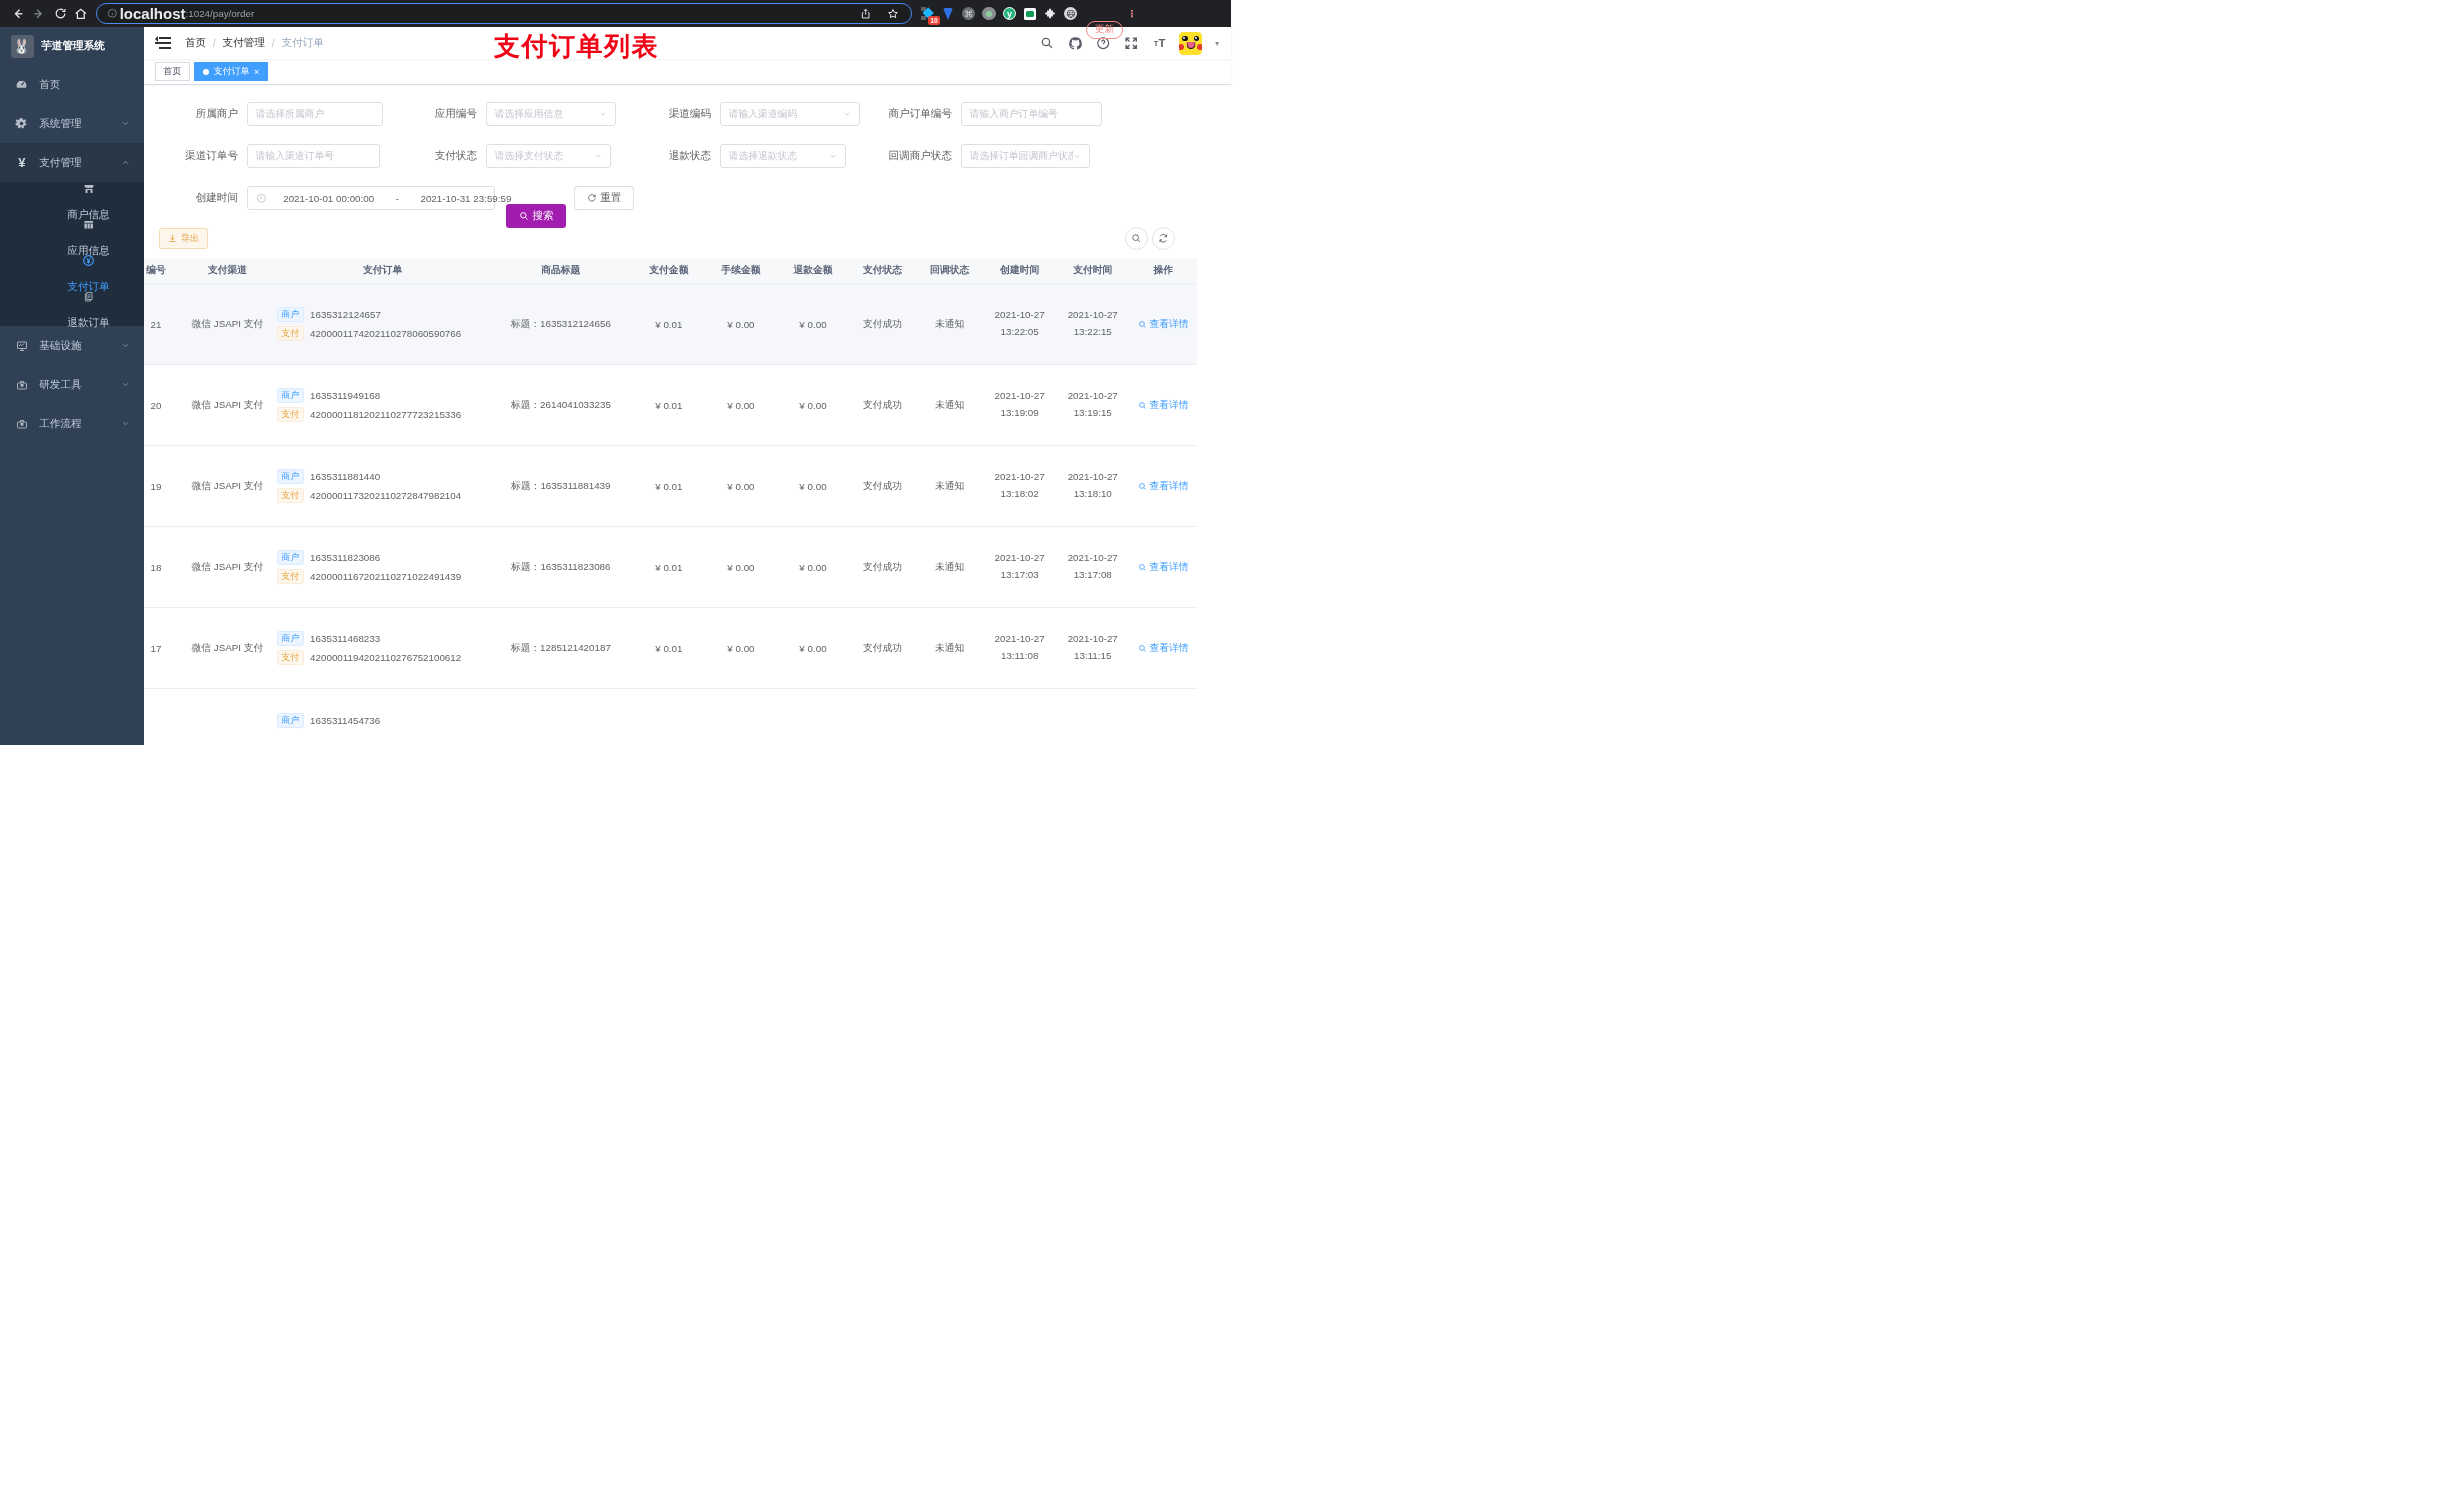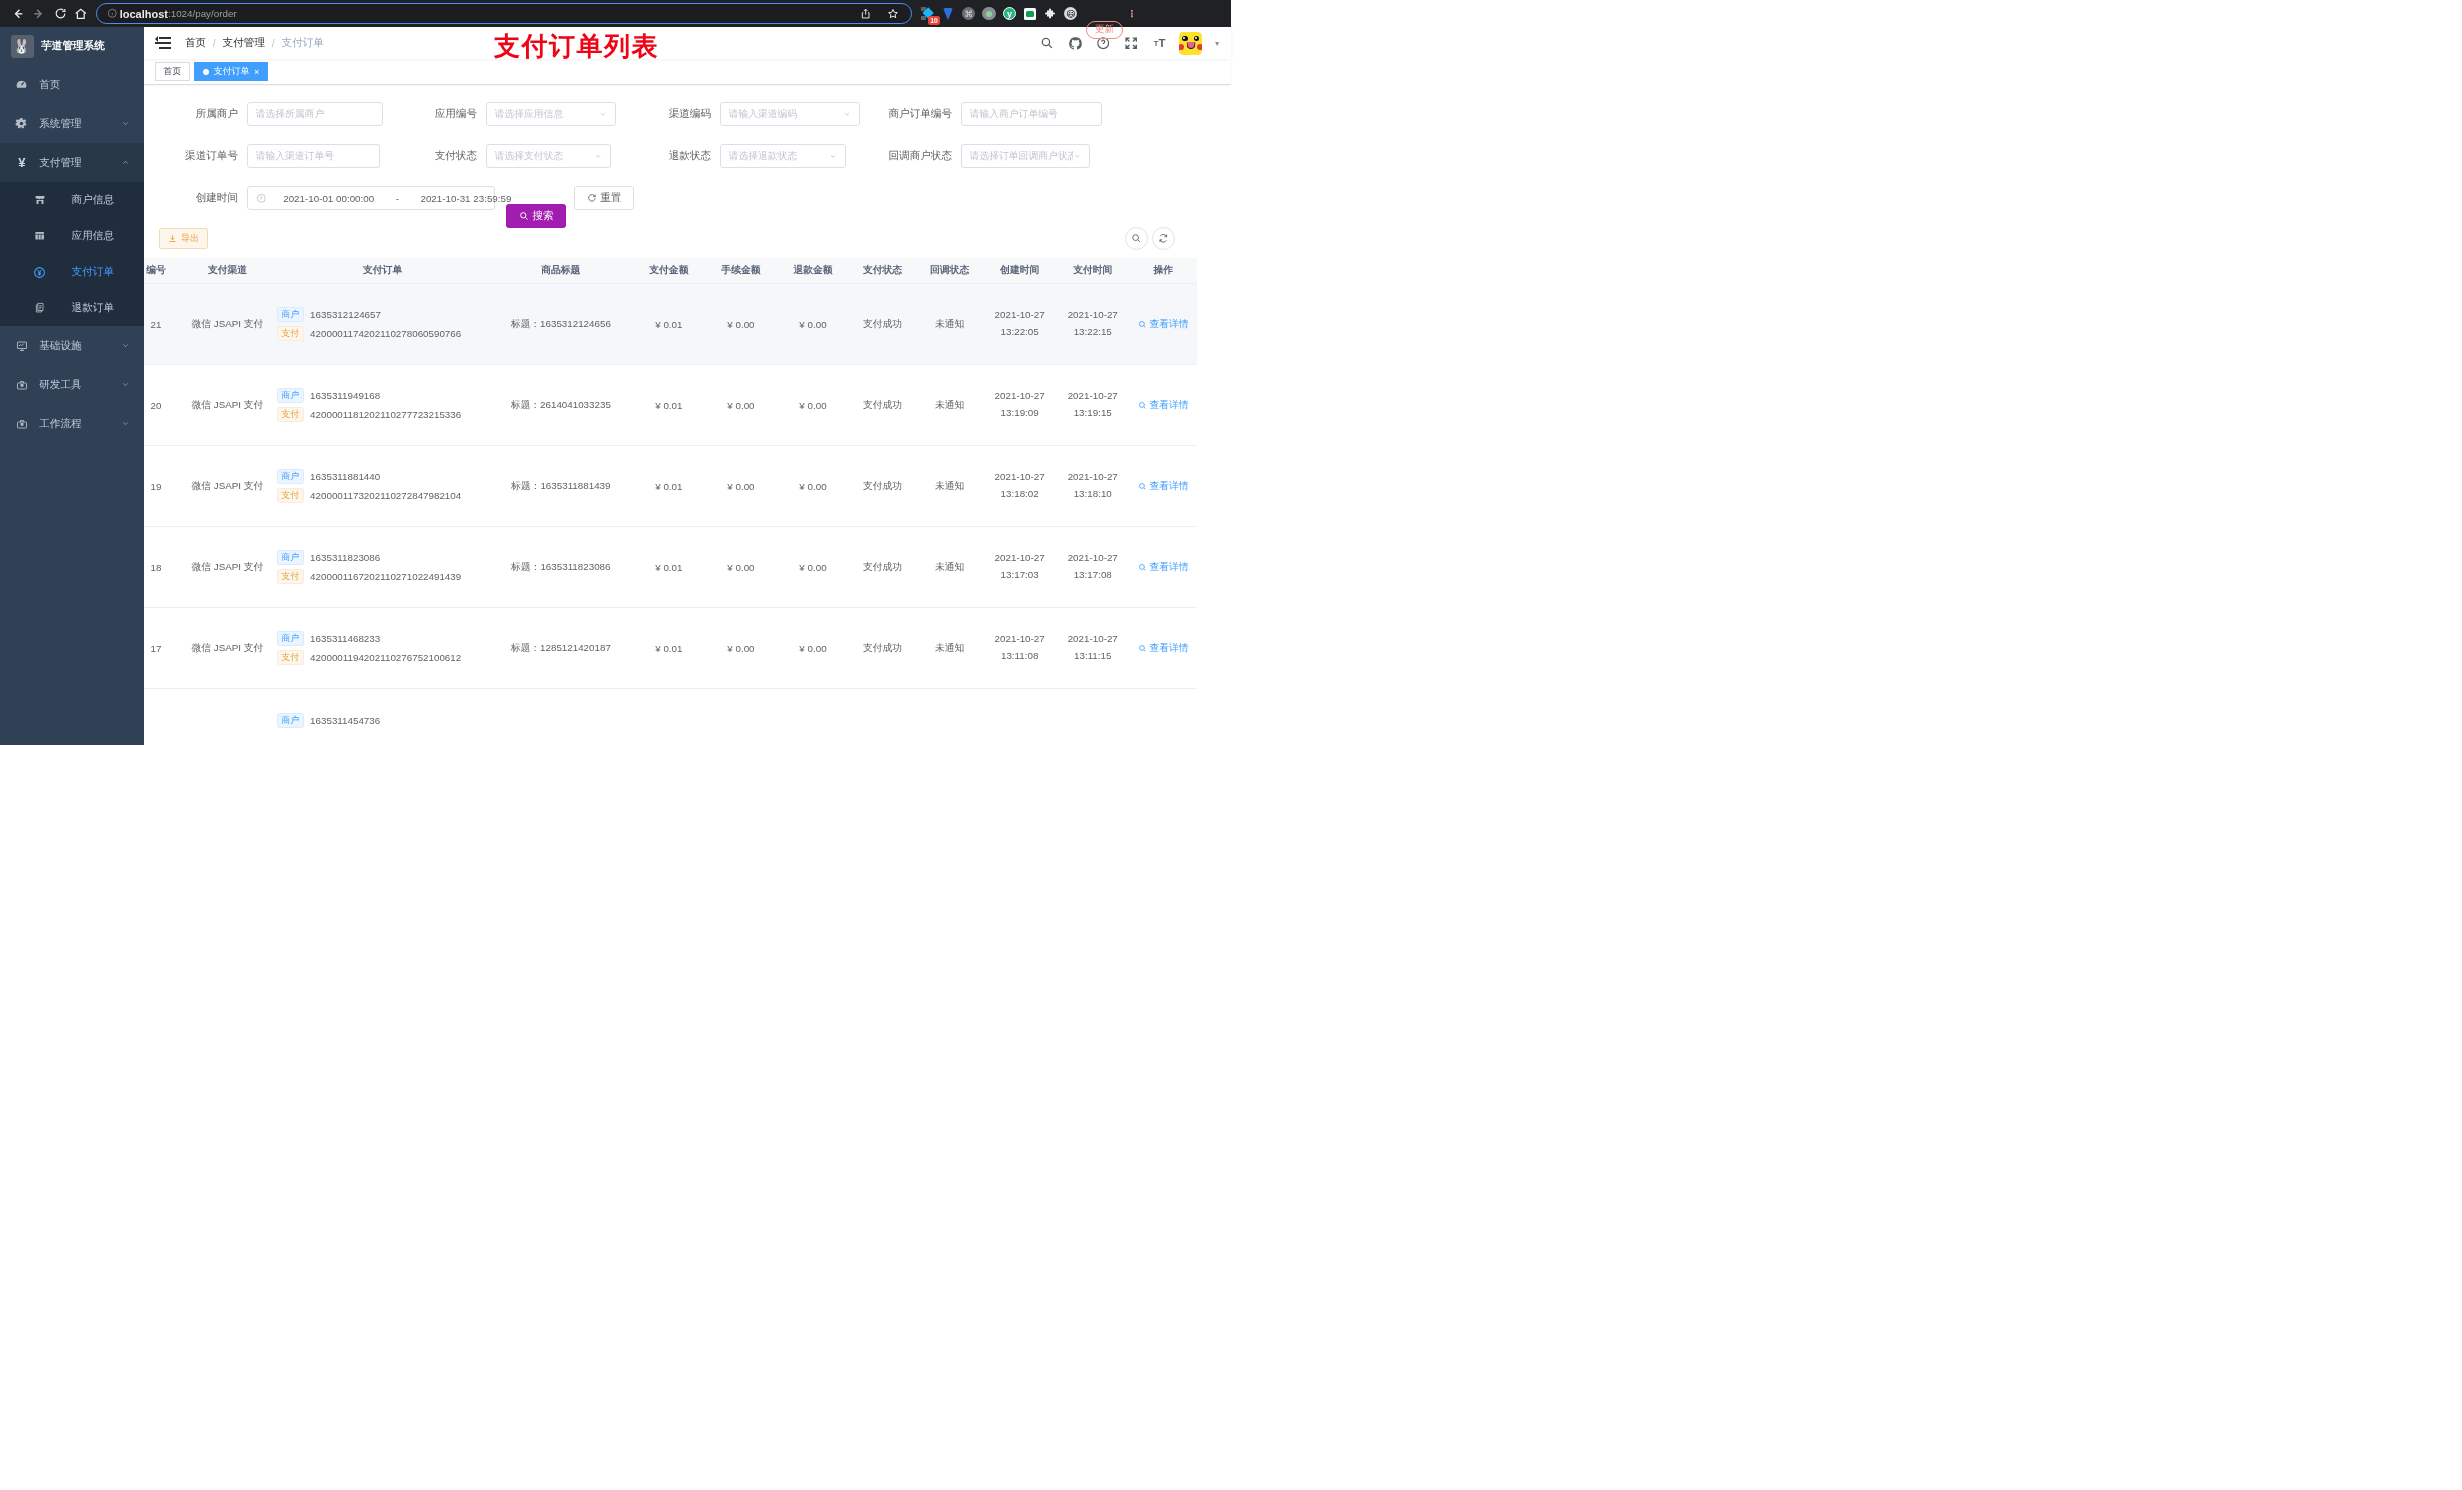--- a/index.html
+++ b/index.html
@@ -7,21 +7,21 @@
     font-family:"Liberation Sans","DejaVu Sans",sans-serif; }
 
   
   .browser { position:absolute; left:0; top:0; width:1231px; height:27px; background:#202124;
     display:flex; align-items:center; padding:0 7.6px; z-index:50; }
   .bicon { width:21px; height:21px; display:flex; align-items:center; justify-content:center;
     color:#e8eaed; flex:0 0 auto; }
   .bicon.dim { color:#80868b; }
   .urlbar { height:21px; flex:0 0 auto; width:816px; margin-left:4.5px; background:#1c1d1f;
     border-radius:10.6px; border:1.5px solid #4d8eff; display:flex; align-items:center; padding:0 7.6px; }
-  .urlbar .host { color:#e8eaed; font-size:11px; font-weight:700; }
+  .urlbar .host { color:#e8eaed; font-size:15px; font-weight:700; }
   .urlbar .rest { color:#9aa0a6; font-size:9.8px; }
   .urlbar .spacer { flex:1; }
   .exts { display:flex; align-items:center; gap:6.8px; margin-left:9px; }
   .ext { width:13.6px; height:13.6px; position:relative; display:flex; align-items:center; justify-content:center; }
   .ext .diamond { width:8.3px; height:8.3px; background:#19b5fe; transform:rotate(45deg); }
   .ext .sq1,.ext .sq2 { position:absolute; width:4.5px; height:4.5px; background:#5f6368; left:0; }
   .ext .sq1 { top:0; } .ext .sq2 { bottom:0; }
   .badge10 { position:absolute; right:-5.3px; bottom:-4.5px; background:#e94235; color:#fff; font-size:6.8px;
     padding:0 2.3px; border-radius:2.3px; line-height:9px; font-weight:700; }
   .ext .kite { width:0; height:0; border-left:5.3px solid transparent; border-right:5.3px solid transparent;
@@ -44,22 +44,22 @@
   
   .sidebar { position:absolute; left:0; top:27px; width:144px; height:718px; background:#304156; z-index:10; }
   .logo-row { height:38px; display:flex; align-items:center; padding-left:10.6px; gap:7.6px; }
   .logo-img { width:23px; height:23px; border-radius:3px; background:#57606f; display:flex; align-items:center;
     justify-content:center; font-size:13.6px; }
   .logo-title { color:#fff; font-size:10.6px; font-weight:700; }
   .mi { height:39px; display:flex; align-items:center; color:#bfcbd9; font-size:10.6px; padding-left:15px; gap:10.6px;
     position:relative; cursor:pointer; }
   .mi .chev { position:absolute; right:13.6px; color:#90989f; }
   .mi.parent-open { background:#293849; }
-  .smi { height:36px; display:flex; align-items:center; color:#bfcbd9; font-size:10.6px; padding-left:33px; gap:25px;
-    background:#1f2d3d; cursor:pointer; }
+  .smi { height:36px; display:flex; align-items:center; color:#bfcbd9; font-size:10.6px; padding-left:33px; gap:12px;
+    background:#1f2d3d; cursor:pointer;flex-direction:column; }
   .smi.active { color:#409eff; }
   .ic { width:13.6px; height:13.6px; display:flex; align-items:center; justify-content:center; flex:0 0 auto;
     color:#b4bcc6; font-size:11.4px; }
   .smi.active .ic { color:#409eff; }
   .yen-glyph { font-size:13px; font-weight:700; color:#cfd7e0; }
 
   
   .main { position:absolute; left:144px; top:27px; width:1087px; height:718px; background:#fff; }
   .navbar { position:relative; height:32px; display:flex; align-items:center; padding:0 10.6px;
     box-shadow:0 0.8px 3px rgba(0,21,41,.08); z-index:5; background:#fff; }

